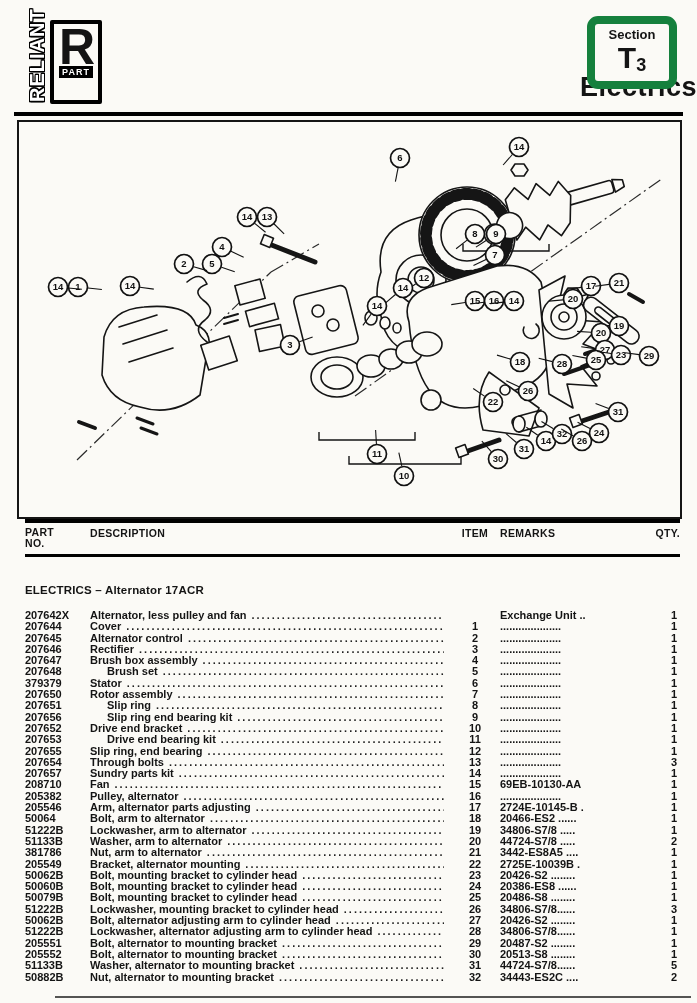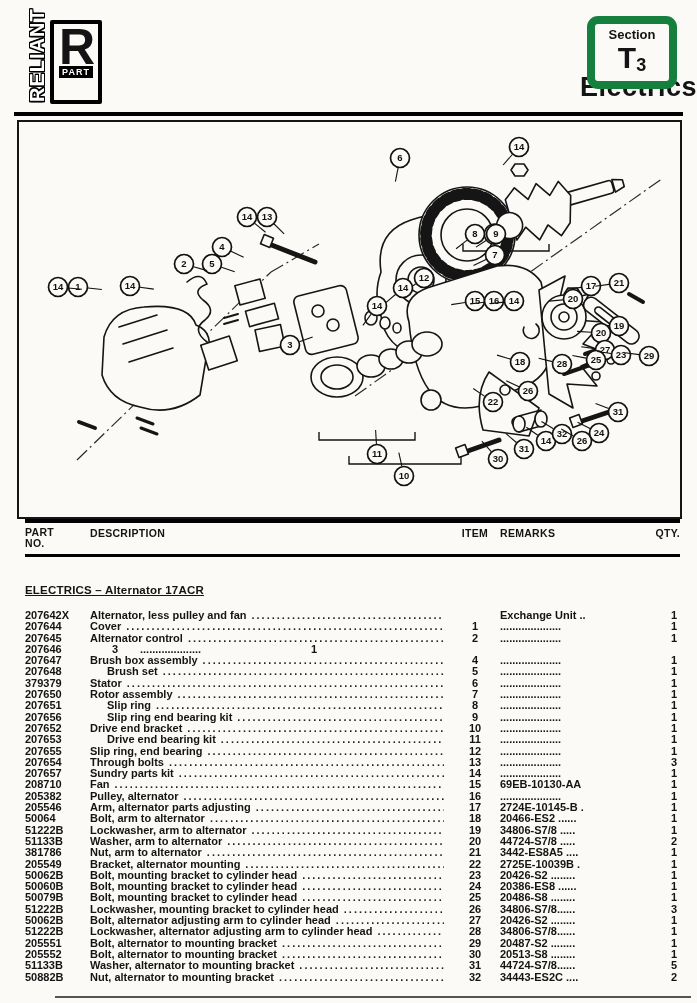--- a/index.html
+++ b/index.html
@@ -45,21 +45,21 @@
   .thead{
     margin:0 17px 0 25px;display:flex;align-items:flex-start;
     border-top:4px solid #000;border-bottom:3px solid #000;
     padding:4px 0 5px;font-size:10.5px;font-weight:700;letter-spacing:0.3px;
   }
   .th-part{width:65px;line-height:11px;}
   .th-desc{width:360px;}
   .th-item{width:50px;text-align:center;}
   .th-remarks{width:126px;}
   .th-qty{width:54px;text-align:right;}
-  .group-heading{margin:27px 0 0 25px;font-size:11.5px;font-weight:700;letter-spacing:0.2px;text-decoration:underline;}
+  .group-heading{margin:27px 0 0 25px;font-size:11.5px;font-weight:700;letter-spacing:0.2px;}
   .rows{margin:14px 17px 0 25px;}
   .tr{display:flex;align-items:baseline;line-height:11.3px;font-size:11px;font-weight:700;}
   .td{white-space:nowrap;}
   .part{width:65px;}
   .desc{width:360px;display:flex;align-items:baseline;overflow:hidden;}
   .desc-text.ind{padding-left:17px;}
   .leader{flex:1;overflow:hidden;white-space:nowrap;margin:0 6px 0 5px;opacity:0.95;}
   .leader::after{content:"....................................................................................................................";letter-spacing:2px;}
   .item{width:50px;text-align:center;}
   .remarks{width:126px;overflow:hidden;}
@@ -347,20 +347,24 @@
     <span class="td desc">
       <span class="desc-text">Alternator control</span>
       <span class="leader"></span>
     </span>
     <span class="td item">2</span>
     <span class="td remarks">....................</span>
     <span class="td qty">1</span>
   </div>
         <div class="tr">
     <span class="td part">207646</span>
+    <span class="td desc">
+      <span class="desc-text">Rectifier</span>
+      <span class="leader"></span>
+    </span>
     <span class="td item">3</span>
     <span class="td remarks">....................</span>
     <span class="td qty">1</span>
   </div>
         <div class="tr">
     <span class="td part">207647</span>
     <span class="td desc">
       <span class="desc-text">Brush box assembly</span>
       <span class="leader"></span>
     </span>

